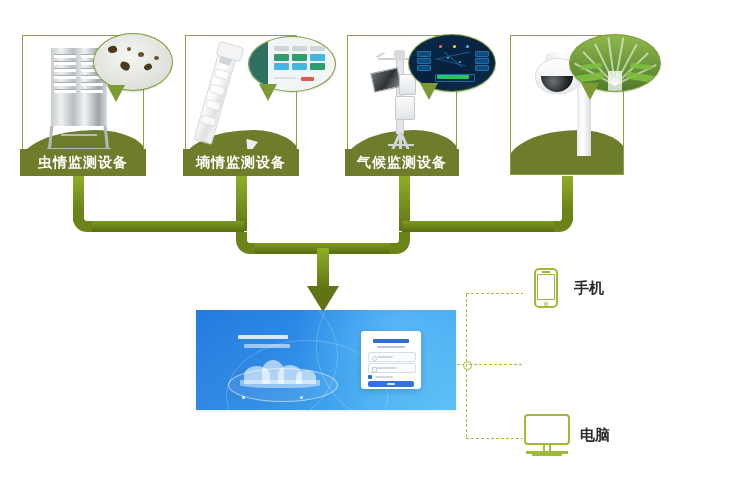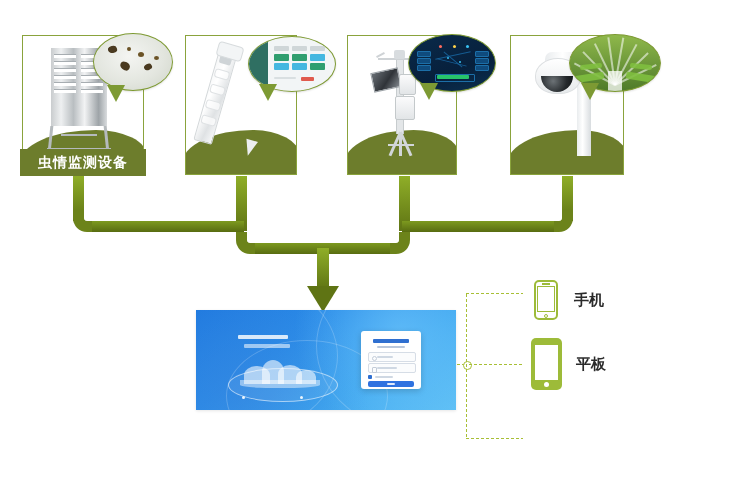--- a/index.html
+++ b/index.html
@@ -316,20 +316,22 @@
       <div class="gh-row" style="left:4px;bottom:10px;width:30px;height:7px;transform:rotate(-9deg);"></div>
       <div class="gh-row" style="left:56px;bottom:10px;width:32px;height:7px;transform:rotate(9deg);"></div>
       <div class="gh-row" style="left:10px;bottom:22px;width:22px;height:5px;transform:rotate(-6deg);"></div>
       <div class="gh-row" style="left:60px;bottom:22px;width:22px;height:5px;transform:rotate(6deg);"></div>
       <div style="position:absolute;left:38px;bottom:0;width:14px;height:20px;background:rgba(255,255,255,.75);"></div>
     </div>
     <div class="bubble-tail" style="left:70px;top:47px;"></div>
   </div>
 
   <div class="panel-label" style="left:20px;top:149px;width:126px;height:27px;">虫情监测设备</div>
+  <div class="panel-label" style="left:183px;top:149px;width:116px;height:27px;">墒情监测设备</div>
+  <div class="panel-label" style="left:345px;top:149px;width:114px;height:27px;">气候监测设备</div>
 
   <div class="conn" style="left:73px;top:176px;width:11px;height:45px;"></div>
   <div class="conn" style="left:236px;top:176px;width:11px;height:55px;"></div>
   <div class="conn" style="left:399px;top:176px;width:11px;height:55px;"></div>
   <div class="conn" style="left:562px;top:176px;width:11px;height:45px;"></div>
 
   <div style="position:absolute;left:73px;top:210px;width:22px;height:22px;border-left:11px solid #6c831a;border-bottom:11px solid #6c831a;border-bottom-left-radius:14px;box-sizing:border-box;"></div>
   <div style="position:absolute;left:551px;top:210px;width:22px;height:22px;border-right:11px solid #6c831a;border-bottom:11px solid #6c831a;border-bottom-right-radius:14px;box-sizing:border-box;"></div>
 
   <div class="conn-h" style="left:92px;top:221px;width:152px;height:11px;"></div>
@@ -385,34 +387,35 @@
 
   <div class="dot-line dot-h" style="left:456px;top:363px;width:14px;"></div>
   <div class="hub" style="left:463px;top:361px;"></div>
 
   <div class="dot-line dot-v" style="left:465px;top:293px;height:146px;"></div>
 
   <div class="dot-line dot-h" style="left:465px;top:292px;width:58px;"></div>
   <div class="dot-line dot-h" style="left:468px;top:363px;width:55px;"></div>
   <div class="dot-line dot-h" style="left:465px;top:437px;width:58px;"></div>
 
-  <div class="dev-row" style="left:534px;top:280px;height:40px;justify-content:center;">
+  <div class="dev-row" style="left:534px;top:268px;height:40px;justify-content:center;">
     <div class="ico" style="width:24px;height:40px;">
       <div class="phone-o"></div>
       <div class="phone-o-spk"></div>
       <div class="phone-o-scr"></div>
       <div class="phone-o-btn"></div>
     </div>
     <span class="dev-label">手机</span>
   </div>
 
-  <div class="dev-row" style="left:531px;top:338px;height:52px;">
-    <div class="ico" style="width:31px;height:52px;">
-      <div class="tab-f"></div>
-      <div class="tab-f-scr"></div>
-      <div class="tab-f-btn"></div>
-    </div>
-    <span class="dev-label" style="margin-left:14px;">平板</span>
-  </div>
-
+
+  <div class="dev-row" style="left:524px;top:412px;height:46px;">
+    <div class="ico" style="width:46px;height:42px;">
+      <div class="mon-o"></div>
+      <div class="mon-o-bar"></div>
+      <div class="mon-neck"></div>
+      <div class="mon-base"></div>
+    </div>
+    <span class="dev-label" style="margin-left:10px;">电脑</span>
+  </div>
 
 
 </div>
 
 </body></html>

